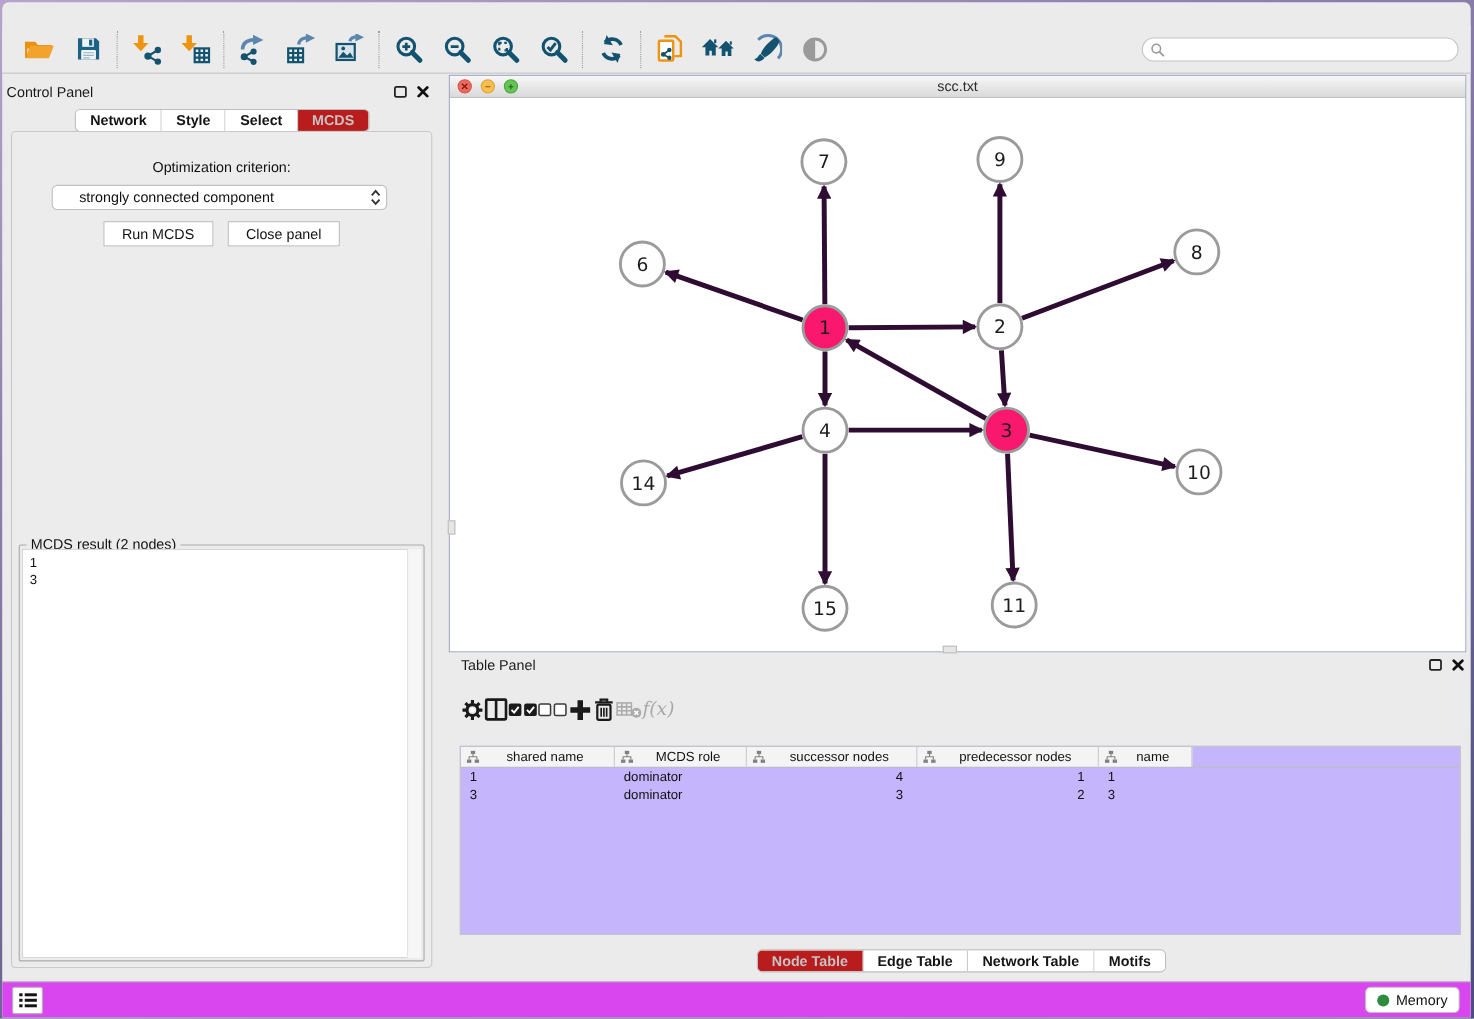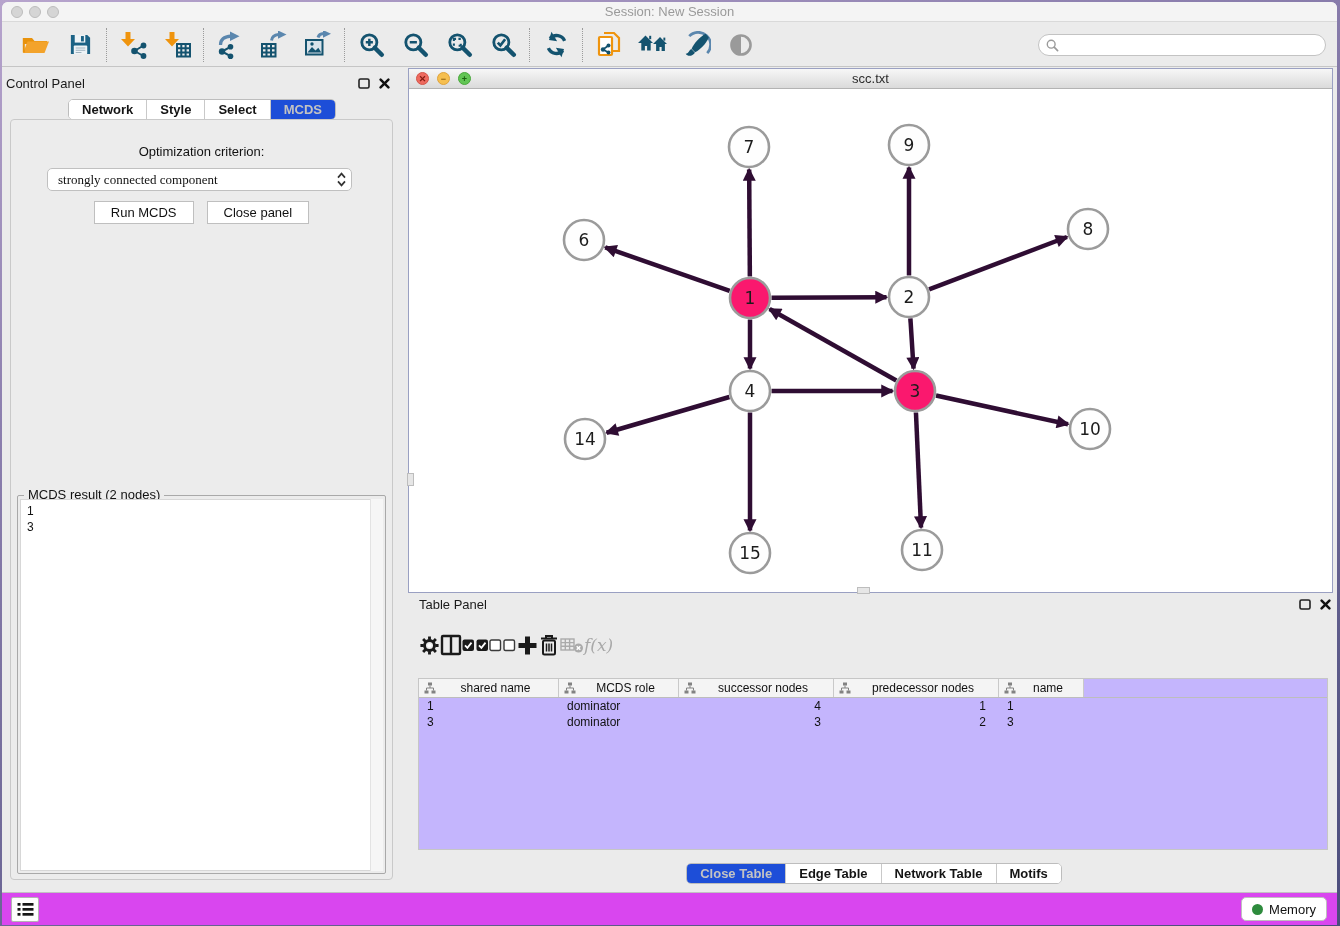--- a/index.html
+++ b/index.html
@@ -24,24 +24,24 @@
 
   
   .control-panel { position:absolute; left:4px; top:72px; width:392px; height:808px; }
   .panel-header { display:flex; align-items:center; height:18px; }
   .panel-title { font-size:13px; color:#1a1a1a; }
   .panel-header-icons { margin-left:auto; display:flex; gap:9px; align-items:center; padding-right:8px; }
   .tabbar-wrap { display:flex; justify-content:center; margin-top:7px; }
   .tabbar { display:flex; border:1px solid #bdbdbd; border-radius:5px; overflow:hidden; background:#fff; height:21px; }
   .tab { padding:0 13px; line-height:20px; font-size:13px; font-weight:600; color:#141414; background:#fff; border-right:1px solid #c9c9c9; cursor:pointer; white-space:nowrap; }
   .tab:last-child { border-right:none; }
-  .tab.selected { background:#1d4ed8; color:#c3c3c3; }
+  .tab.selected { background:#b91c1c; color:#c3c3c3; }
   .cp-content { position:absolute; left:4px; right:5px; top:45px; bottom:2px; background:#ececec; border:1px solid #c9c9c9; border-radius:4px; }
   .opt-label { position:absolute; top:24px; left:0; right:0; text-align:center; font-size:13px; color:#111; }
-  .dropdown { position:absolute; top:48px; left:36px; right:40px; height:23px; background:#fff; border:1px solid #c0c0c0; border-radius:5px; display:flex; align-items:center; font-size:13px; color:#111; padding-left:10px; cursor:pointer;font-family:Liberation Serif, serif; }
+  .dropdown { position:absolute; top:48px; left:36px; right:40px; height:23px; background:#fff; border:1px solid #c0c0c0; border-radius:5px; display:flex; align-items:center; font-size:13px; color:#111; padding-left:24px; cursor:pointer; }
   .dropdown .spin { margin-left:auto; margin-right:5px; display:flex; }
   .btn-row { position:absolute; top:81px; left:0; right:0; display:flex; justify-content:center; gap:13px; }
   .mac-btn { background:#fff; border:1px solid #bfbfbf; border-radius:0; height:23px; font-size:13px; color:#111; padding:0 16px; font-family:"Liberation Sans",sans-serif; cursor:pointer; }
   .result-group { position:absolute; left:6px; right:6px; top:375px; bottom:5px; border:1px solid #a9a9a9; border-radius:2px; }
   .result-legend { position:absolute; top:-9px; left:6px; background:#ececec; padding:0 4px; font-size:13px; color:#111; }
   .result-area { position:absolute; left:2px; right:2px; top:3px; bottom:2px; background:#fff; border:1px solid #d7d7d7; font-size:12px; color:#111; padding:3px 6px; line-height:16px; }
   .result-scroll { position:absolute; right:2px; top:3px; bottom:2px; width:13px; background:#f6f6f6; border-left:1px solid #e3e3e3; }
 
   
   .net-window { position:absolute; left:406px; top:66px; width:925px; height:525px; background:#fff; border:1px solid #9aa0c2; }
@@ -78,28 +78,20 @@
   .memory-btn { position:absolute; right:10px; top:4px; height:24px; background:#fff; border:1px solid #bfbfbf; border-radius:5px; display:flex; align-items:center; gap:6px; padding:0 10px; font-size:13px; color:#111; cursor:pointer; }
   .memory-dot { width:11px; height:11px; border-radius:50%; background:#2e8b3d; }
 
   .icon-btn { cursor:pointer; display:flex; align-items:center; }
 </style>
 </head>
 <body>
 
 <div class="app">
 
-  <div class="titlebar">
-    <div class="traffic-inactive">
-      <span></span>
-      <span></span>
-      <span></span>
-    </div>
-    <div class="win-title">Session: New Session</div>
-  </div>
 
   <div class="toolbar">
     <div class="toolbar-groups">
         <div class="toolbar-group">
           <div class="tool-btn">
             <svg width="30" height="26" viewBox="0 0 30 26">
               <path d="M2 6 h9 l2.5 3 H26 v3 H2 z" fill="#e8920c"></path>
               <path d="M2 21 L6.5 9.5 h21.5 L23.5 21 z" fill="#f3a32b"></path>
               <path d="M2.8 6 v14.5" stroke="#e8920c" stroke-width="2"></path>
             </svg>
@@ -513,21 +505,21 @@
             <div class="td al" style="width: 140px;">3</div>
             <div class="td al" style="width: 120px;">dominator</div>
             <div class="td ar" style="width: 155px;">3</div>
             <div class="td ar" style="width: 165px;">2</div>
             <div class="td al" style="width: 85px;">3</div>
           </div>
         </div>
     </div>
     <div class="tp-tabs-wrap">
       <div class="tabbar">
-          <div class="tab selected">Close Table</div>
+          <div class="tab selected">Node Table</div>
           <div class="tab">Edge Table</div>
           <div class="tab">Network Table</div>
           <div class="tab">Motifs</div>
         </div>
     </div>
   </div>
 
   <div class="statusbar">
     <div class="list-btn">
       <svg width="17" height="15" viewBox="0 0 17 15">

